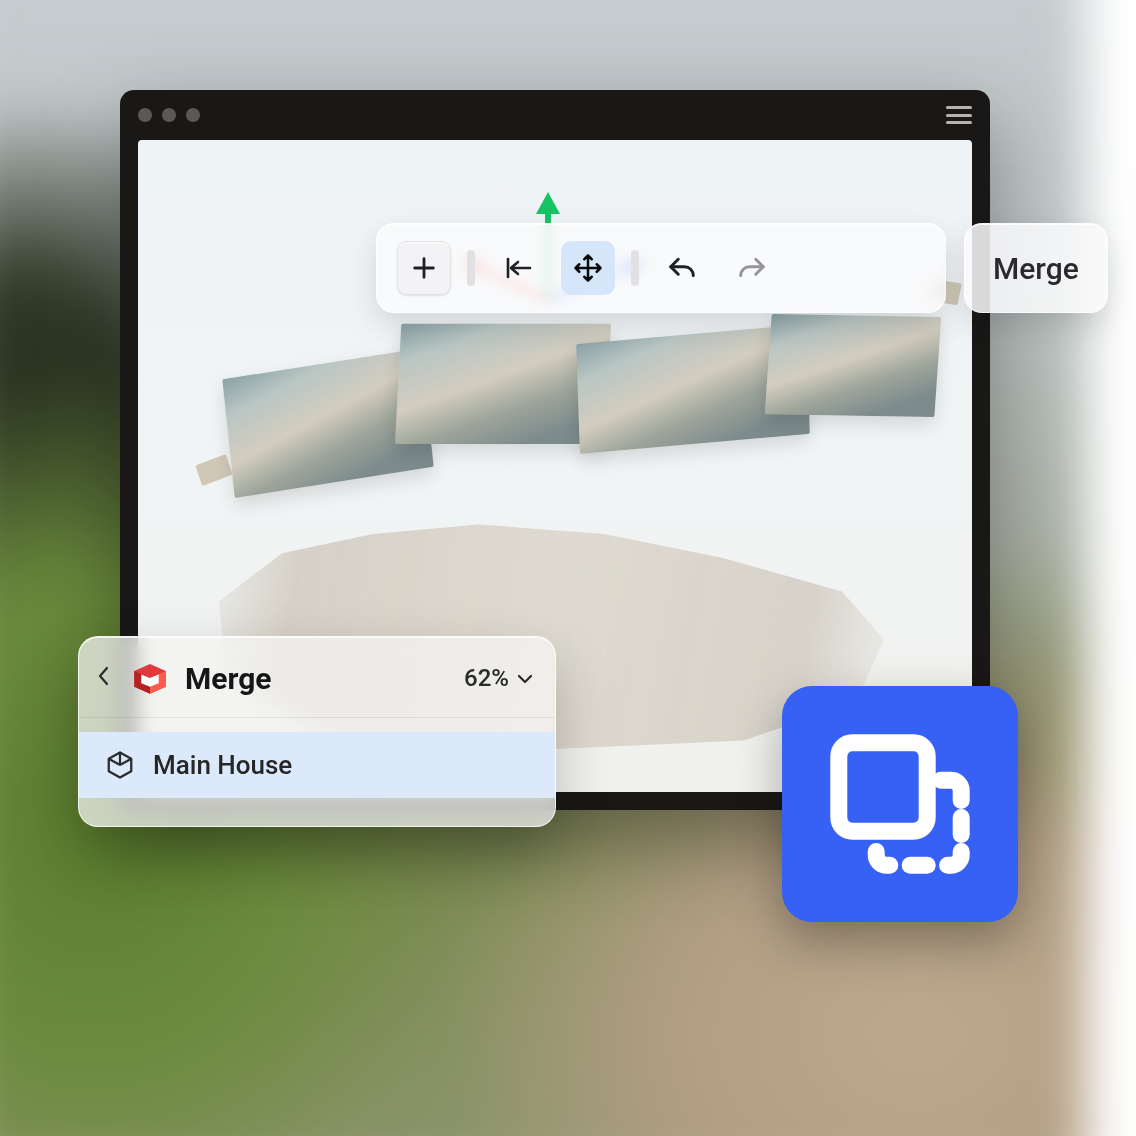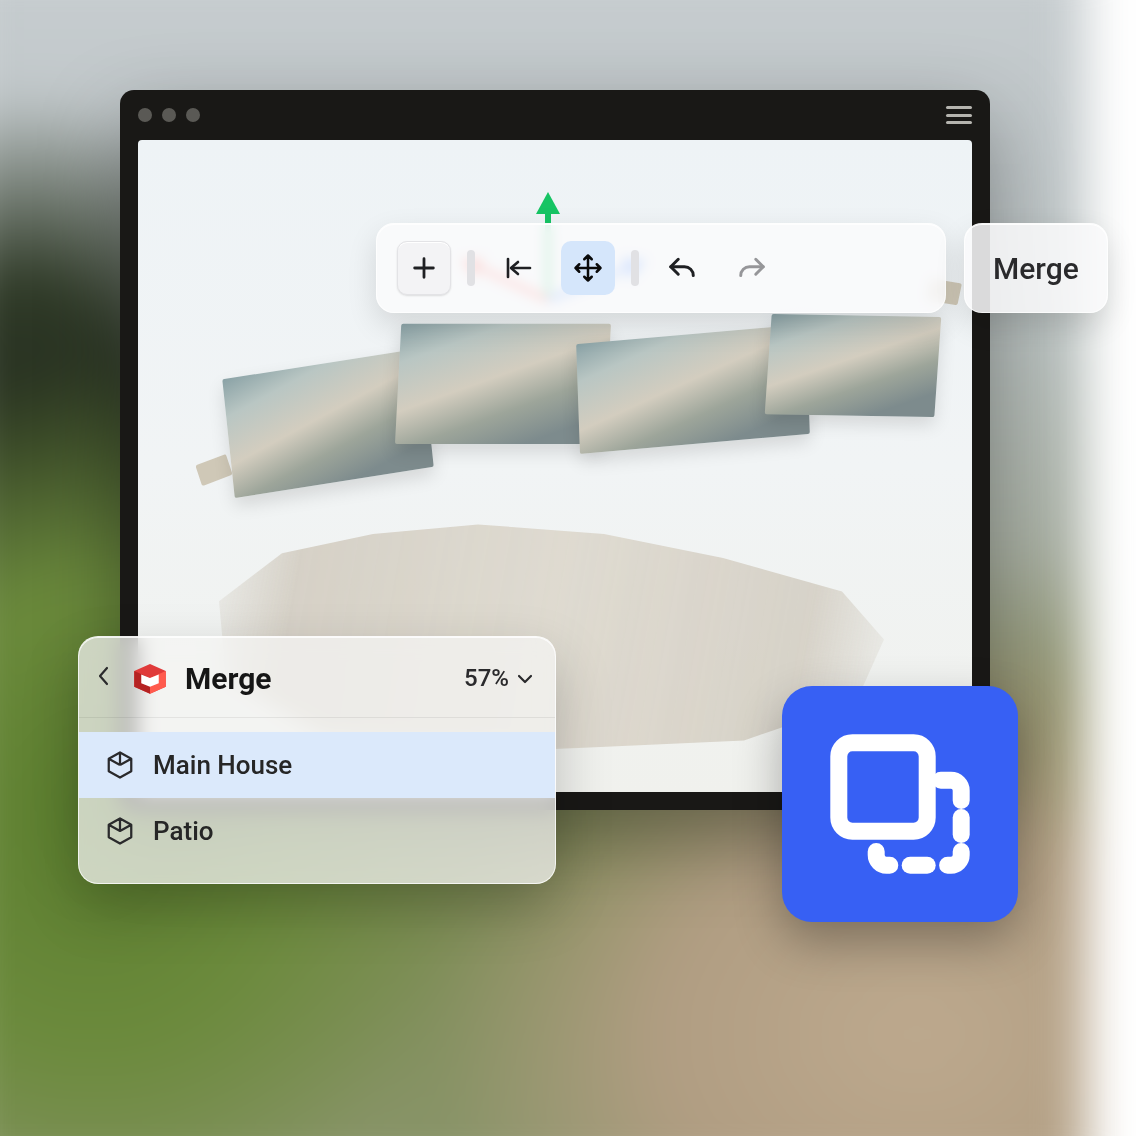--- a/index.html
+++ b/index.html
@@ -140,21 +140,21 @@
     padding: 20px 22px 18px 14px;
     border-bottom: 1px solid rgba(0,0,0,.07);
   }
   .back-chev { width: 22px; text-align: center; color: #2a2a2c; font-size: 20px; }
   .brand { width: 42px; height: 42px; display: flex; align-items: center; justify-content: center; }
   .mp-title { font-size: 30px; font-weight: 700; color: #161616; flex: 0 0 auto; }
   .mp-spacer { flex: 1; }
   .zoom { display: flex; align-items: center; gap: 8px; color: #2a2a2c; font-size: 24px; font-weight: 500; }
   .zoom .chev { font-size: 16px; }
 
-  .mp-list { padding: 14px 0 19px; }
+  .mp-list { padding: 14px 0 28px; }
   .mp-item {
     display: flex; align-items: center; gap: 18px;
     padding: 18px 26px;
     font-size: 26px; color: #262626; font-weight: 500;
   }
   .mp-item.selected { background: #dbe9fb; }
   .cube { width: 30px; height: 30px; color: #2a2a2c; flex: 0 0 auto; }
 
   
   .tile {
@@ -264,45 +264,37 @@
         <svg width="42" height="42" viewBox="0 0 48 48">
           <path d="M6 16 L24 8 L42 16 L42 34 L24 42 L6 34 Z" fill="#e03a3a"></path>
           <path d="M6 16 L24 24 L24 42 L6 34 Z" fill="#b52222"></path>
           <path d="M42 16 L24 24 L24 42 L42 34 Z" fill="#ff5a4d"></path>
           <path d="M14 20 L24 24 L34 20 L34 30 L24 34 L14 30 Z" fill="#ffffff"></path>
         </svg>
       </div>
       <div class="mp-title">Merge</div>
       <div class="mp-spacer"></div>
       <div class="zoom">
-        <span>57%</span>
+        <span>62%</span>
         <span class="chev">
           <svg width="16" height="10" viewBox="0 0 16 10">
               <path d="M2 2l6 6 6-6" stroke="#2a2a2c" stroke-width="2.2" fill="none" stroke-linecap="round" stroke-linejoin="round"></path>
             </svg>
         </span>
       </div>
     </div>
     <div class="mp-list">
       <div class="mp-item selected">
         <span class="cube">
           <svg width="30" height="30" viewBox="0 0 24 24">
               <path d="M12 2l9 5v10l-9 5-9-5V7l9-5zm0 0v10m0 0l9-5m-9 5l-9-5" stroke="#2a2a2c" stroke-width="1.8" fill="none" stroke-linejoin="round"></path>
             </svg>
         </span>
         <span>Main House</span>
       </div>
-      <div class="mp-item">
-        <span class="cube">
-          <svg width="30" height="30" viewBox="0 0 24 24">
-              <path d="M12 2l9 5v10l-9 5-9-5V7l9-5zm0 0v10m0 0l9-5m-9 5l-9-5" stroke="#2a2a2c" stroke-width="1.8" fill="none" stroke-linejoin="round"></path>
-            </svg>
-        </span>
-        <span>Patio</span>
-      </div>
     </div>
   </div>
 
   <div class="tile">
     <svg width="170" height="170" viewBox="0 0 100 100">
       <rect x="14" y="14" width="52" height="52" rx="8" ry="8" fill="none" stroke="#ffffff" stroke-width="10" stroke-linejoin="round"></rect>
 
       <g stroke="#ffffff" stroke-width="10" stroke-linecap="round" fill="none">
         <path d="M74 36 h6 a6 6 0 0 1 6 6 v6"></path>
         <line x1="86" y1="58" x2="86" y2="68"></line>

